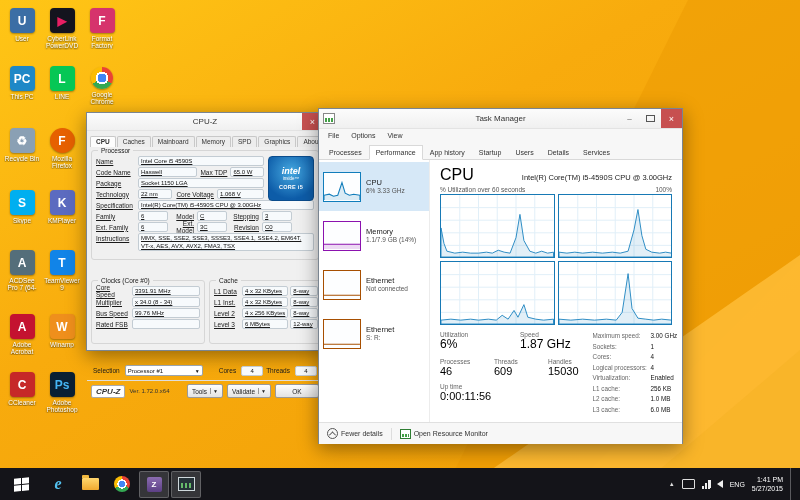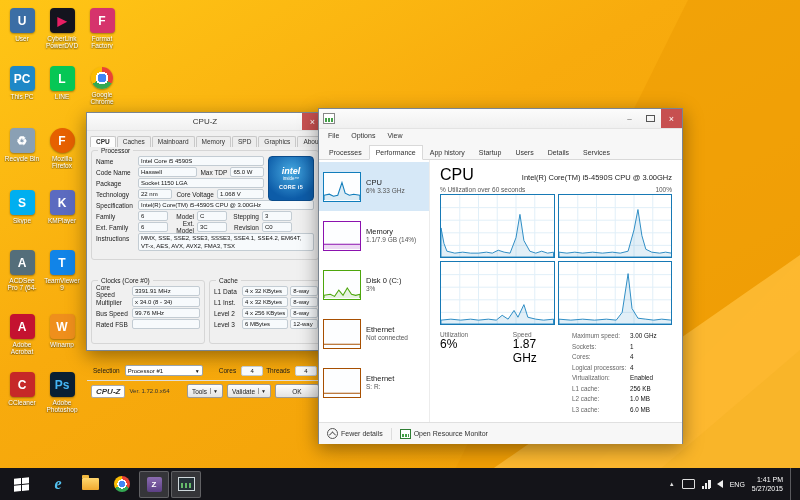--- a/index.html
+++ b/index.html
@@ -34,21 +34,21 @@
   .wbtn.close{background:#c75050;color:#fff;font-size:9px;}
   .maxglyph{width:7px;height:5px;border:1px solid #555;display:inline-block;}
 
   
   #cpuz{left:86px;top:112px;width:236px;height:237px;z-index:5;font-size:6.5px;color:#1a1a1a;}
   .cz-tabs{display:flex;align-items:flex-end;height:14px;padding:2px 3px 0;background:#f0f0f0;}
   .cz-tab{padding:1px 5px 2px;border:1px solid #c8c8c8;border-bottom:none;background:#ededed;
     border-radius:2px 2px 0 0;margin-right:1px;font-size:6.5px;color:#333;}
   .cz-tab.active{background:#fdfdfd;font-weight:bold;}
   .cz-body{padding:3px 4px;}
-  .group{border:1px solid #d6d6d6;border-radius:3px;position:relative;padding:5px 4px 3px;margin-bottom:20px;background:#f0f0f0;}
+  .group{border:1px solid #d6d6d6;border-radius:3px;position:relative;padding:5px 4px 3px;margin-bottom:20px;background:#f0f0f0;text-decoration:underline;}
   .group-label{position:absolute;top:-4px;left:6px;background:#f0f0f0;padding:0 3px;font-size:6.5px;color:#1a1a1a;}
   .frow{display:flex;align-items:center;height:10px;margin-bottom:1px;}
   .flabel{flex:none;font-size:6.5px;color:#1a1a1a;padding-right:2px;}
   .fld{background:#f7fafc;border:1px solid #c3ccd3;border-radius:2px;height:8px;display:flex;align-items:center;
     padding:0 2px;font-size:6px;color:#111;overflow:hidden;white-space:nowrap;}
   .fld.grow{flex:1;}
   .fld.multi{height:15px;white-space:normal;line-height:1.25;align-items:flex-start;padding-top:1px;}
   .lw40{width:40px;}.lw34{width:34px;}.lw26{width:26px;}
   .rows-top{margin-right:50px;}
   .intel-badge{position:absolute;top:5px;right:4px;width:44px;height:43px;border-radius:4px;
@@ -366,20 +366,21 @@
         <span>Validate</span>
         <span class="caret">▼</span>
       </span>
       <span class="btn ok">OK</span>
     </div>
   </div>
 
   <div id="tm" class="win">
     <div class="titlebar" style="height:19px">
       <div class="tm-icon-title"></div>
+      <div class="title-center">Task Manager</div>
       <div class="winbtns">
         <div class="wbtn">–</div>
         <div class="wbtn">
             <span class="maxglyph"></span>
           </div>
         <div class="wbtn close">×</div>
       </div>
     </div>
     <div class="tm-menu">
       <span>File</span>
@@ -415,31 +416,20 @@
                 <rect x="0" y="21" width="34" height="5" fill="#ecd9f3"></rect>
                 <path d="M0,21 H34" stroke="#8b12ae" stroke-width="1" fill="none"></path>
               </svg>
           </div>
           <div>
             <div class="side-name">Memory</div>
             <div class="side-sub">1.1/7.9 GB (14%)</div>
           </div>
         </div>
         <div class="side-item">
-          <div class="thumb disk">
-            <svg viewBox="0 0 34 26" preserveAspectRatio="none">
-                <path d="M0,23 L6,22 L10,24 L14,18 L18,23 L22,16 L26,22 L30,23 L34,22 V26 H0 Z" fill="rgba(77,166,12,.12)" stroke="#4da60c" stroke-width="1"></path>
-              </svg>
-          </div>
-          <div>
-            <div class="side-name">Disk 0 (C:)</div>
-            <div class="side-sub">3%</div>
-          </div>
-        </div>
-        <div class="side-item">
           <div class="thumb eth">
             <svg viewBox="0 0 34 26" preserveAspectRatio="none">
                 <path d="M0,23 H34" stroke="#a74f01" stroke-width="1" fill="none"></path>
               </svg>
           </div>
           <div>
             <div class="side-name">Ethernet</div>
             <div class="side-sub">Not connected</div>
           </div>
         </div>
@@ -495,20 +485,40 @@
         <div class="stats">
           <div class="stats-left">
             <div class="srow">
               <div class="scell" style="width:66px">
                 <div class="slabel">Utilization</div>
                 <div class="svalue">6%</div>
               </div>
               <div class="scell">
                 <div class="slabel">Speed</div>
                 <div class="svalue">1.87 GHz</div>
+              </div>
+            </div>
+            <div class="srow">
+              <div class="scell" style="width:40px">
+                <div class="slabel">Processes</div>
+                <div class="svalue mid">46</div>
+              </div>
+              <div class="scell" style="width:40px">
+                <div class="slabel">Threads</div>
+                <div class="svalue mid">609</div>
+              </div>
+              <div class="scell">
+                <div class="slabel">Handles</div>
+                <div class="svalue mid">15030</div>
+              </div>
+            </div>
+            <div class="srow">
+              <div class="scell">
+                <div class="slabel">Up time</div>
+                <div class="svalue mid">0:00:11:56</div>
               </div>
             </div>
           </div>
           <div class="stats-right">
             <div class="drow">
                 <span class="dlabel">Maximum speed:</span>
                 <span class="dvalue">3.00 GHz</span>
               </div>
             <div class="drow">
                 <span class="dlabel">Sockets:</span>

